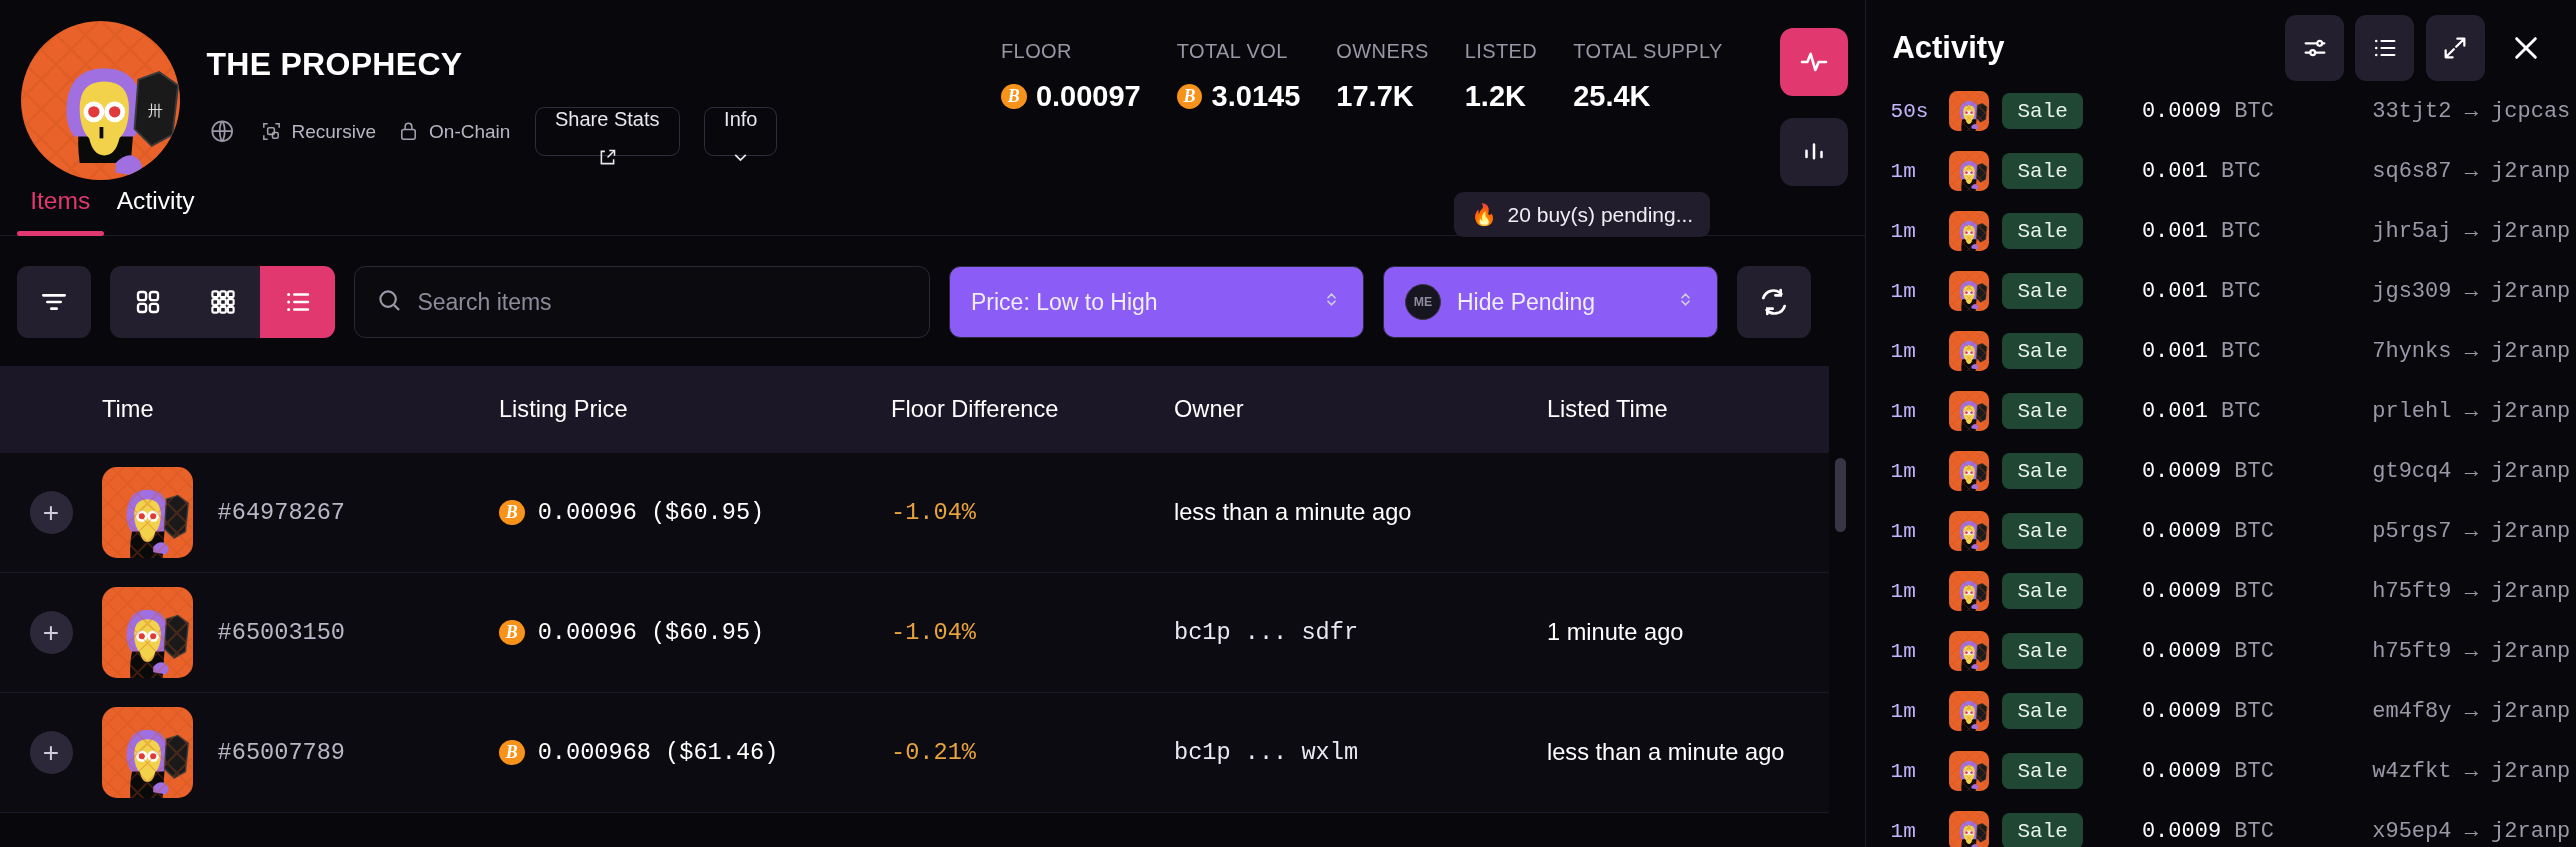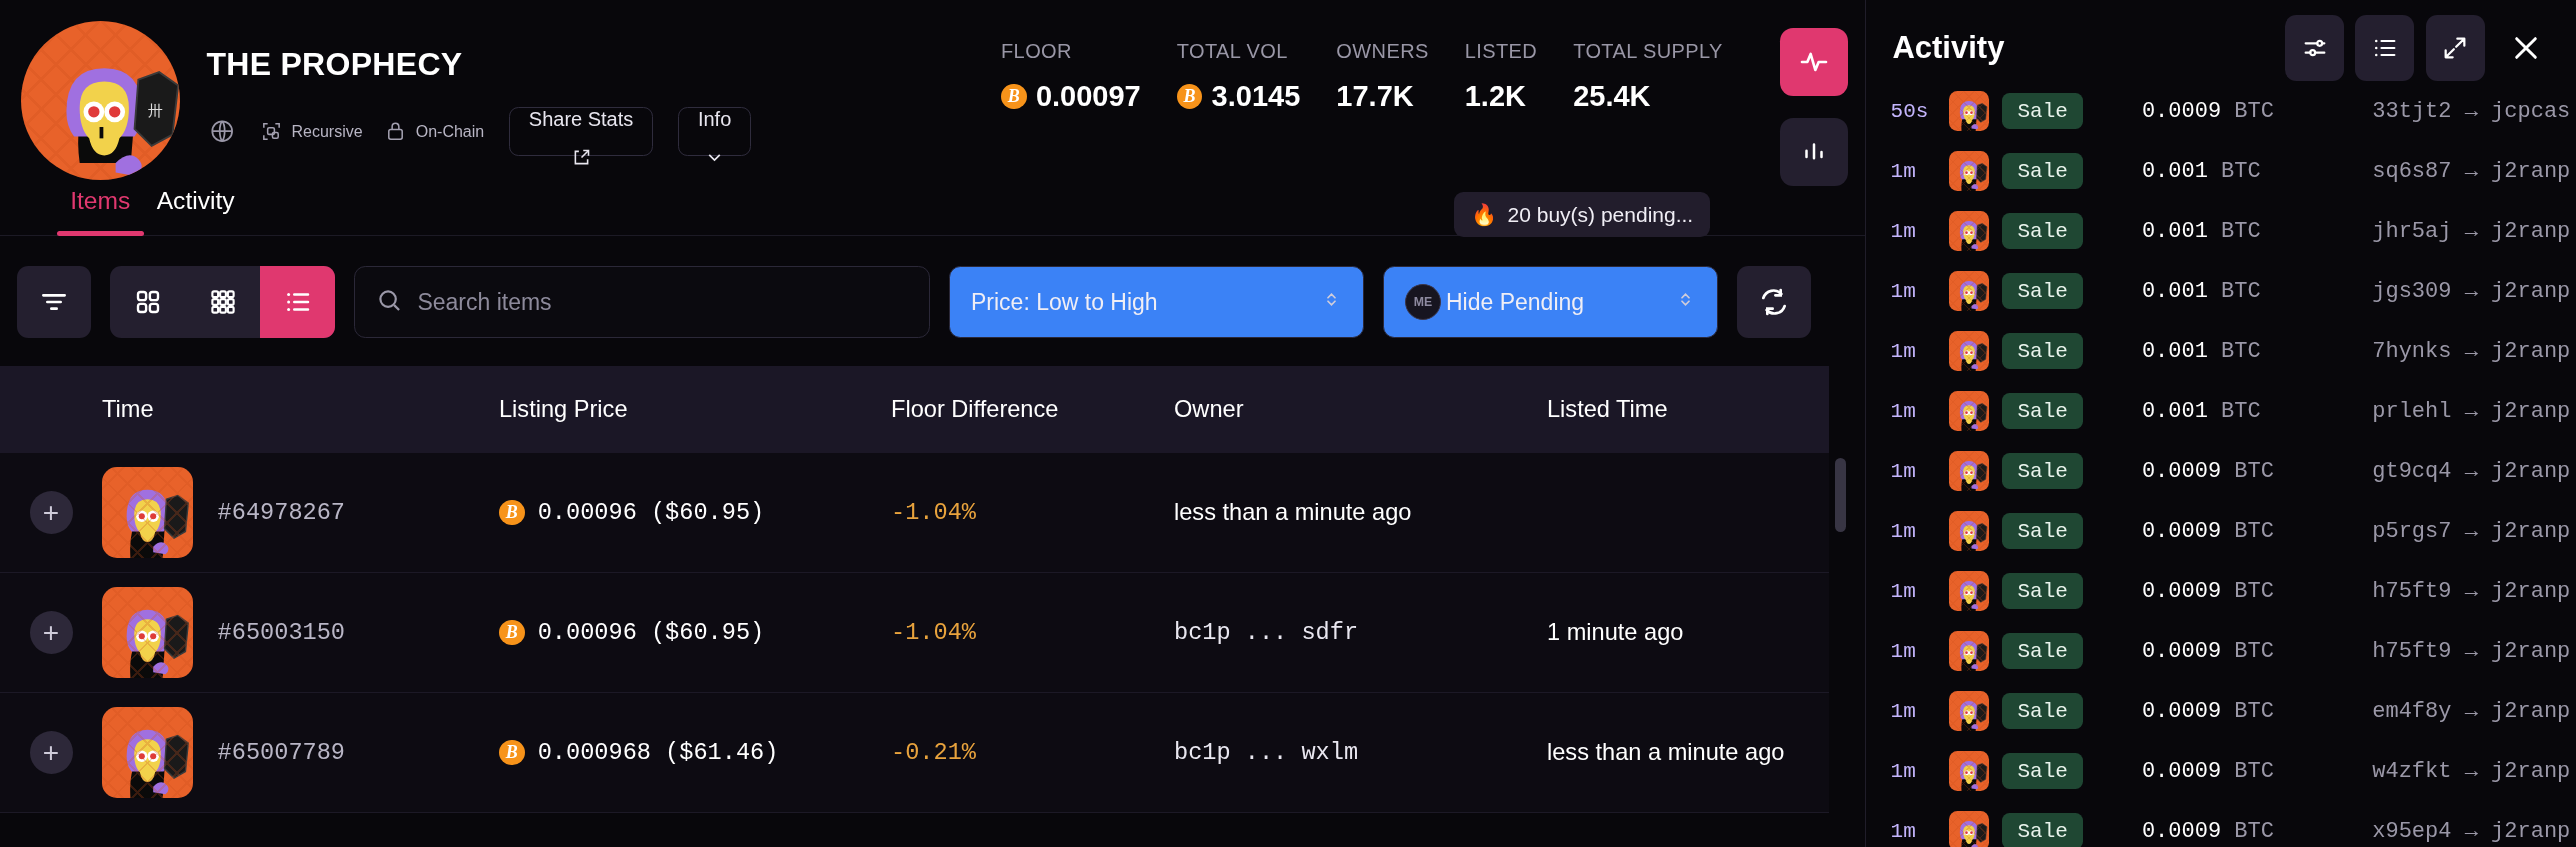--- a/index.html
+++ b/index.html
@@ -27,21 +27,21 @@
     background-image:
       repeating-linear-gradient(45deg, #c9501f 0 2.8px, transparent 2.8px 21px),
       repeating-linear-gradient(-45deg, #c9501f 0 2.8px, transparent 2.8px 21px);
   }
   .avatar svg { position: absolute; left:0; top:0; }
 
   .hdr-info { margin-left: 26.4px; padding-top: 24.6px; }
   .coll-title { font-size: 32px; font-weight: 700; letter-spacing: 0.3px; color:#fff; }
   .meta-row { display:flex; align-items:center; gap:0; margin-top: 24.6px; }
   .meta-ico { width: 32px; height: 32px; display:flex; align-items:center; justify-content:center; color:#9a97a8; }
-  .meta-chip { display:flex; align-items:center; gap:8.5px; margin-left: 21px; color:#b8b5c4; font-size:16px; }
+  .meta-chip { display:flex; align-items:center; gap:8.5px; margin-left: 21px; color:#b8b5c4; font-size:19px; }
   .meta-chip .gi { width:23.6px; height:23.6px; display:flex; align-items:center; justify-content:center; color:#a3a0b0; }
   .btn-outline {
     margin-left: 24.6px; height: 49px; padding: 0 19px;
     border: 0.9px solid #2f2c3d; border-radius: 9.4px; background: transparent;
     display: flex; align-items: center; gap: 16px;
     color: #e8e6ef; font-size: 20px; font-family:"Liberation Sans",sans-serif; cursor:pointer;flex-direction:column;
   }
   .btn-outline .gi { display:flex; align-items:center; }
 
   
@@ -67,21 +67,21 @@
   
   .rail { position:absolute; left: 1780px; top: 28px; width: 72px; }
   .rail-btn {
     width: 68px; height: 68px; border-radius: 13.2px; background:#241f2f;
     display:flex; align-items:center; justify-content:center; cursor:pointer; border:none;
   }
   .rail-btn.active { background:#e0386f; }
   .rail-btn + .rail-btn { margin-top: 22px; }
 
   
-  .tabs { display:flex; gap: 0; padding-left: 17px; position:relative;margin-left:40px; }
+  .tabs { display:flex; gap: 0; padding-left: 17px; position:relative; }
   .tab {
     font-size: 24.6px; color:#fff; padding: 0 13.2px 21px 13.2px; cursor:pointer;
     position:relative; background:none; border:none; font-family:"Liberation Sans",sans-serif;
   }
   .tab.active { color:#e0386f; }
   .tab.active::after {
     content:""; position:absolute; left:0; right:0; bottom:0; height:4.7px;
     background:#e0386f; border-radius:2.8px;
   }
   .tabs-rule { height:0.9px; background:#1c1a25; margin-top:-0.9px; }
@@ -101,22 +101,22 @@
   .search {
     width: 576px; height: 72px; border:0.9px solid #2b2838; border-radius:11.3px;
     display:flex; align-items:center; gap:15px; padding: 0 21px; background:#0b0a0f;
   }
   .search input {
     flex:1; background:transparent; border:none; outline:none;
     color:#bef264; font-size:23px; font-family:"Liberation Sans",sans-serif;
   }
   .search input::placeholder { color:#8d8a9b; }
   .select {
-    height: 72px; border:0.9px solid #2b2838; border-radius:11.3px; background:#3b82f6;
-    display:flex; align-items:center; gap:5px; padding: 0 21px; cursor:pointer;
+    height: 72px; border:0.9px solid #2b2838; border-radius:11.3px; background:#8b5cf6;
+    display:flex; align-items:center; gap:16px; padding: 0 21px; cursor:pointer;
     color:#f0eef5; font-size:23px; white-space:nowrap;
   }
   .select.w1 { width: 415px; }
   .select.w2 { width: 335px; }
   .select .spacer { flex:1; }
   .me-badge {
     width:36px;height:36px;border-radius:50%;background:#171520;border:1.9px solid #3a3548;
     display:flex;align-items:center;justify-content:center;font-size:12.3px;color:#8e8aa0;font-weight:700;flex:none;
   }
 

